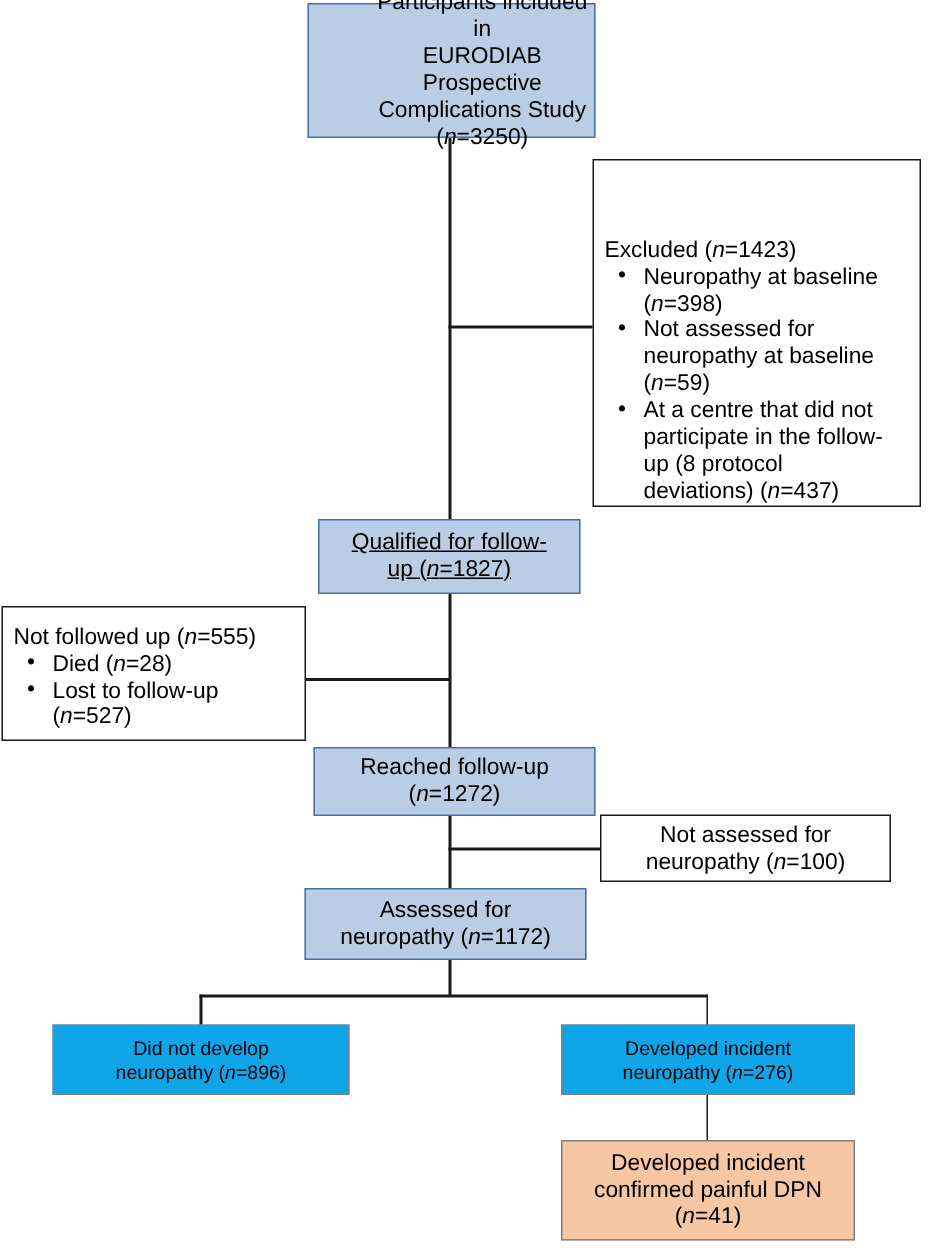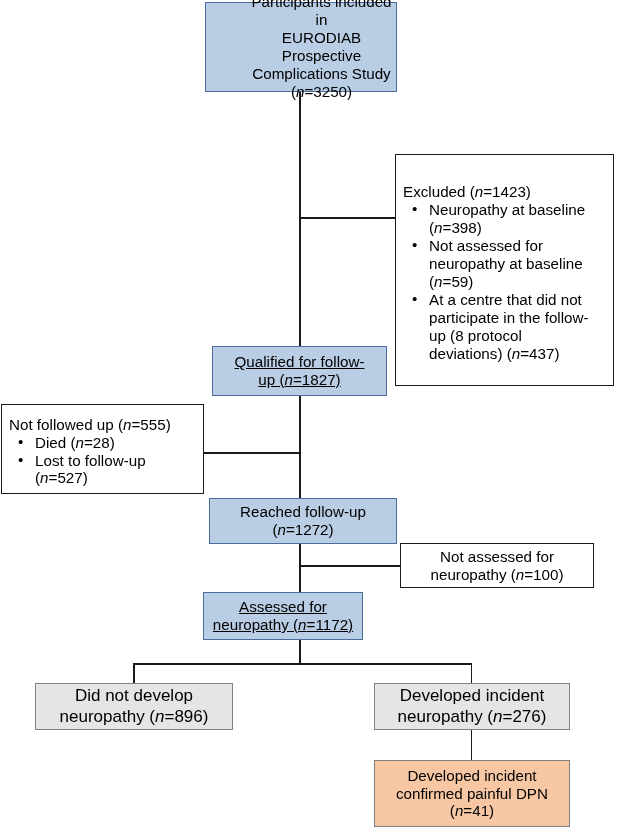--- a/index.html
+++ b/index.html
@@ -6,21 +6,21 @@
   body{font-family:"Liberation Sans", sans-serif;color:#000;}
   #canvas{position:relative;width:621px;height:834px;background:#fff;overflow:hidden;}
 
   .node{position:absolute;box-sizing:border-box;display:flex;align-items:center;
         justify-content:center;text-align:center;line-height:1.18;}
   .node .txt{display:block;width:100%;padding:0 4px;}
 
   .blue{background:#b9cde4;border:1.4px solid #4a6f9e;font-size:15.2px;}
   .white{background:#ffffff;border:1.4px solid #1a1a1a;font-size:15.2px;text-align:left;}
   .white .txt{text-align:left;padding:0 7px;}
-  .orange-l{background:#e5e5e5;border:1.4px solid #808080;font-size:17px;}
+  .orange-l{background:#0ea5e9;border:1.4px solid #808080;font-size:13px;}
   .orange-d{background:#f7c7a4;border:1.4px solid #808080;font-size:15.2px;}
 
   .line{position:absolute;background:#1a1a1a;}
   .vline{width:1.6px;}
   .hline{height:1.6px;}
 
   ul.blist{list-style:none;margin:0;padding:0;}
   ul.blist li{position:relative;padding-left:26px;margin:0;}
   ul.blist li .bullet{position:absolute;left:9px;top:-1px;}
   .lead{display:block;}
@@ -52,21 +52,21 @@
 
   <div class="node blue" style="left:205px;top:2px;width:192px;height:90px;padding-left:41px;">
     <span class="txt">
       <span class="lead">Participants included in</span>
       <span class="lead">EURODIAB Prospective</span>
       <span class="lead">Complications Study</span>
       <span class="lead"><span>(</span><i>n</i><span>=3250)</span></span>
     </span>
   </div>
 
-  <div class="node white" style="left:395px;top:106px;width:219px;height:232px;align-items:center;padding-top:6px;margin-top:48px;">
+  <div class="node white" style="left:395px;top:106px;width:219px;height:232px;align-items:flex-end;padding-top:6px;">
     <span class="txt">
       <span class="lead"><span>Excluded (</span><i>n</i><span>=1423)</span></span>
       <ul class="blist">
         <li>
           <span class="bullet">•</span>
           <span class="lead">Neuropathy at baseline</span>
           <span class="lead"><span>(</span><i>n</i><span>=398)</span></span>
         </li>
         <li>
           <span class="bullet">•</span>
@@ -116,21 +116,21 @@
     </span>
   </div>
 
   <div class="node white" style="left:400px;top:543px;width:194px;height:45px;text-align:center;">
     <span class="txt" style="text-align:center;">
       <span class="lead">Not assessed for</span>
       <span class="lead"><span>neuropathy (</span><i>n</i><span>=100)</span></span>
     </span>
   </div>
 
-  <div class="node blue" style="left:203px;top:592px;width:160px;height:48px;text-decoration:underline;">
+  <div class="node blue" style="left:203px;top:592px;width:188px;height:48px;">
     <span class="txt">
       <span class="lead">Assessed for</span>
       <span class="lead"><span>neuropathy (</span><i>n</i><span>=1172)</span></span>
     </span>
   </div>
 
   <div class="node orange-l" style="left:35px;top:683px;width:198px;height:47px;">
     <span class="txt">
       <span class="lead">Did not develop</span>
       <span class="lead"><span>neuropathy (</span><i>n</i><span>=896)</span></span>

